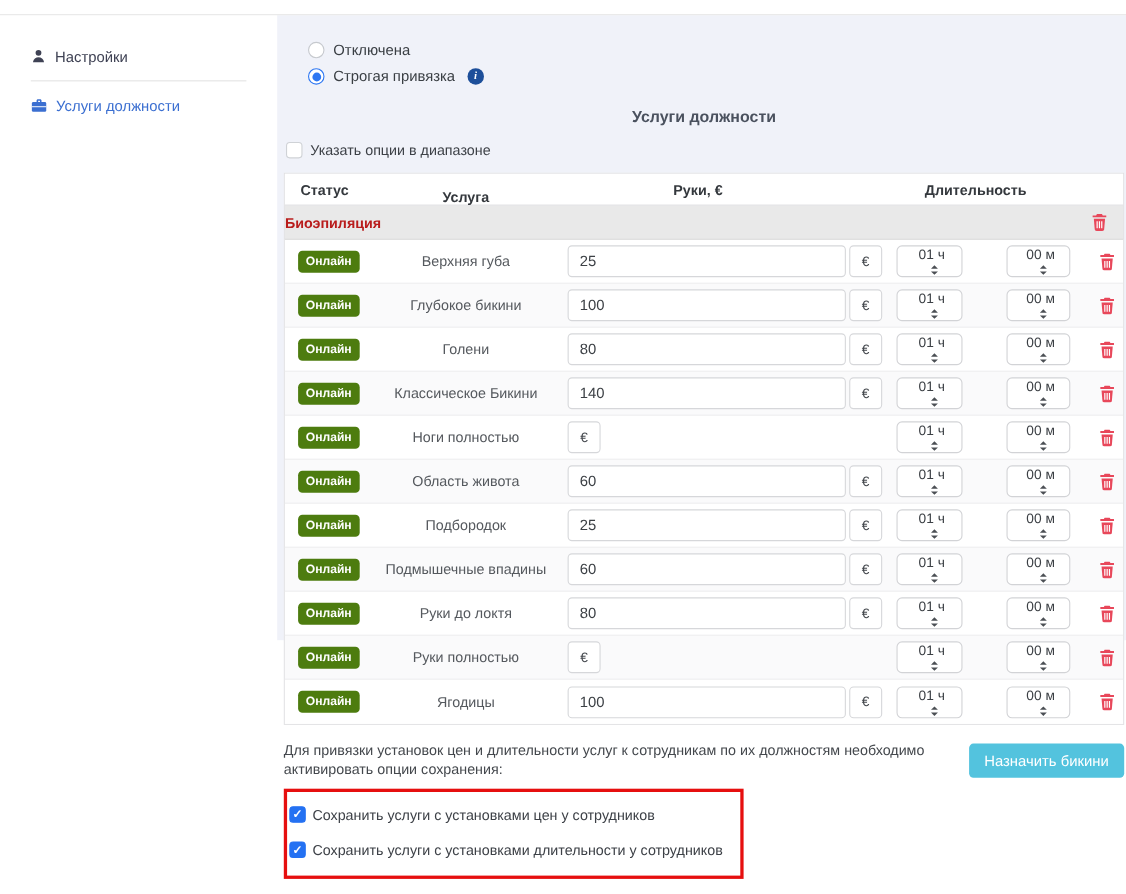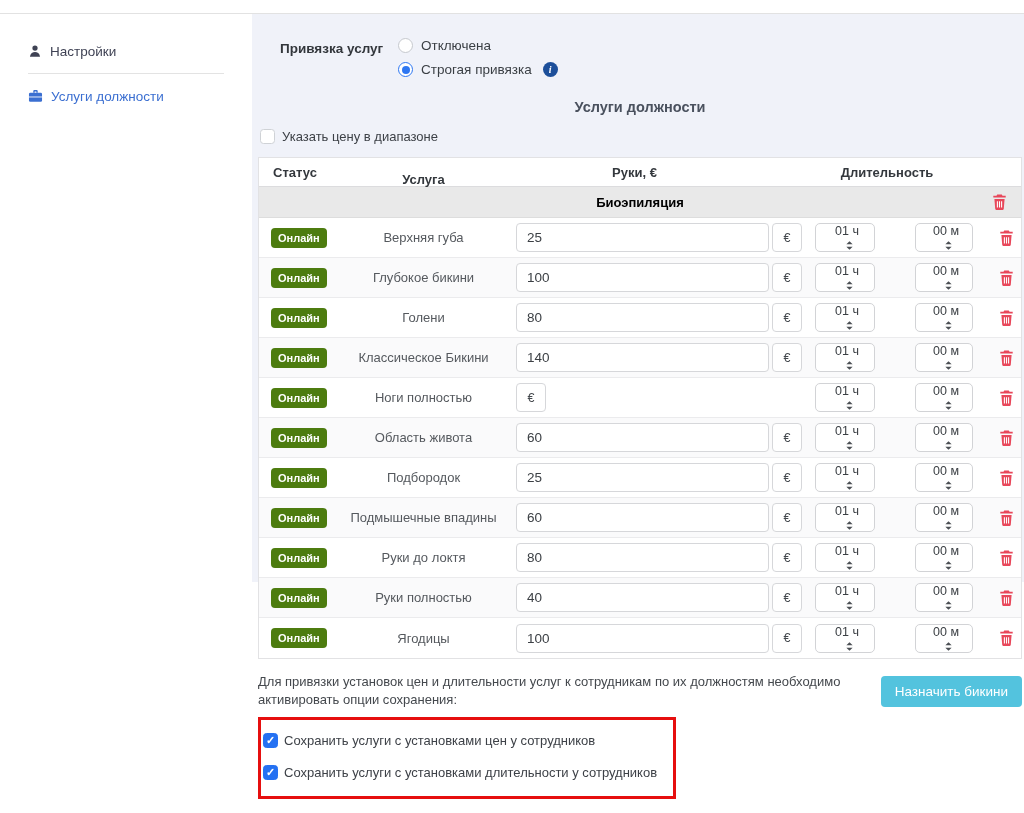--- a/index.html
+++ b/index.html
@@ -49,21 +49,21 @@
   .svc-table { background:#fff; border:1px solid #e2e2e4; width:764px; }
   .t-head { display:flex; align-items:center; height:29px; border-bottom:1px solid #dcdcde;
     font-weight:bold; font-size:13px; color:#34383d; background:#fff; }
   .h-status { flex:0 0 72px; text-align:center; }
   .h-service { flex:0 0 185px; text-align:center;margin-top:14px; }
   .h-price { flex:1; text-align:center; }
   .h-duration { flex:0 0 268px; text-align:center; }
 
   .t-group { display:flex; align-items:center; height:31px; background:#e9e9e9;
     border-bottom:1px solid #dddddd; position:relative; }
-  .t-group .g-label { flex:1; text-align:center; font-weight:bold; font-size:13px; color:#000000; }
+  .t-group .g-label { flex:1; font-weight:bold; font-size:13px; color:#b91c1c; }
   .t-group .g-trash { position:absolute; right:14px; top:0; bottom:0; display:flex; align-items:center; }
 
   .t-row { display:flex; align-items:center; height:40px; border-bottom:1px solid #ebebed;
     background:#fff; }
   .t-row:nth-child(even) { background:#fafafb; }
   .t-row:last-child { border-bottom:none; }
   .c-status { flex:0 0 72px; padding-left:12px; }
   .badge { display:inline-block; background:#4d7c0f; color:#fff; font-size:11px;
     font-weight:bold; padding:4px 7px; border-radius:4px; cursor:pointer; }
   .c-service { flex:0 0 185px; text-align:center; font-size:13px; color:#55595e; }
@@ -116,39 +116,38 @@
         <rect x="1" y="4" width="14" height="9.6" rx="1.4" fill="#3b6fd1"></rect>
         <rect x="1" y="8" width="14" height="1.1" fill="#ffffff" opacity="0.85"></rect>
       </svg>
       <span>Услуги должности</span>
     </div>
   </div>
 
   <div class="main">
 
     <div class="bind-row">
-      <div class="bind-label">Привязка услуг</div>
       <div class="bind-options">
         <div class="radio-row">
           <span class="radio"></span>
           <span>Отключена</span>
         </div>
         <div class="radio-row">
           <span class="radio checked"></span>
           <span>Строгая привязка</span>
           <span class="info-badge">i</span>
         </div>
       </div>
     </div>
 
     <div class="section-title">Услуги должности</div>
 
     <div class="range-row">
       <span class="checkbox"></span>
-      <span>Указать цену в диапазоне</span>
+      <span>Указать опции в диапазоне</span>
     </div>
 
     <div class="svc-table">
       <div class="t-head">
         <div class="h-status">Статус</div>
         <div class="h-service">Услуга</div>
         <div class="h-price">Руки, €</div>
         <div class="h-duration">Длительность</div>
       </div>
       <div class="t-group">
@@ -504,21 +503,20 @@
       </span>
     </div>
   </div>
 
   <div class="t-row">
     <div class="c-status">
       <span class="badge">Онлайн</span>
     </div>
     <div class="c-service">Руки полностью</div>
     <div class="c-price">
-      <input class="price-input" type="text" value="40" style="">
       <div class="cur-box">€</div>
     </div>
     <div class="sel c-hour">
       <span class="sel-val">01 ч</span>
       <span class="stepper">
         <svg width="9" height="11" viewBox="0 0 10 12">
           <path d="M1.5 4.6 5 1.2l3.5 3.4z" fill="#4b4f54"></path>
           <path d="M1.5 7.4 5 10.8 8.5 7.4z" fill="#4b4f54"></path>
         </svg>
       </span>

